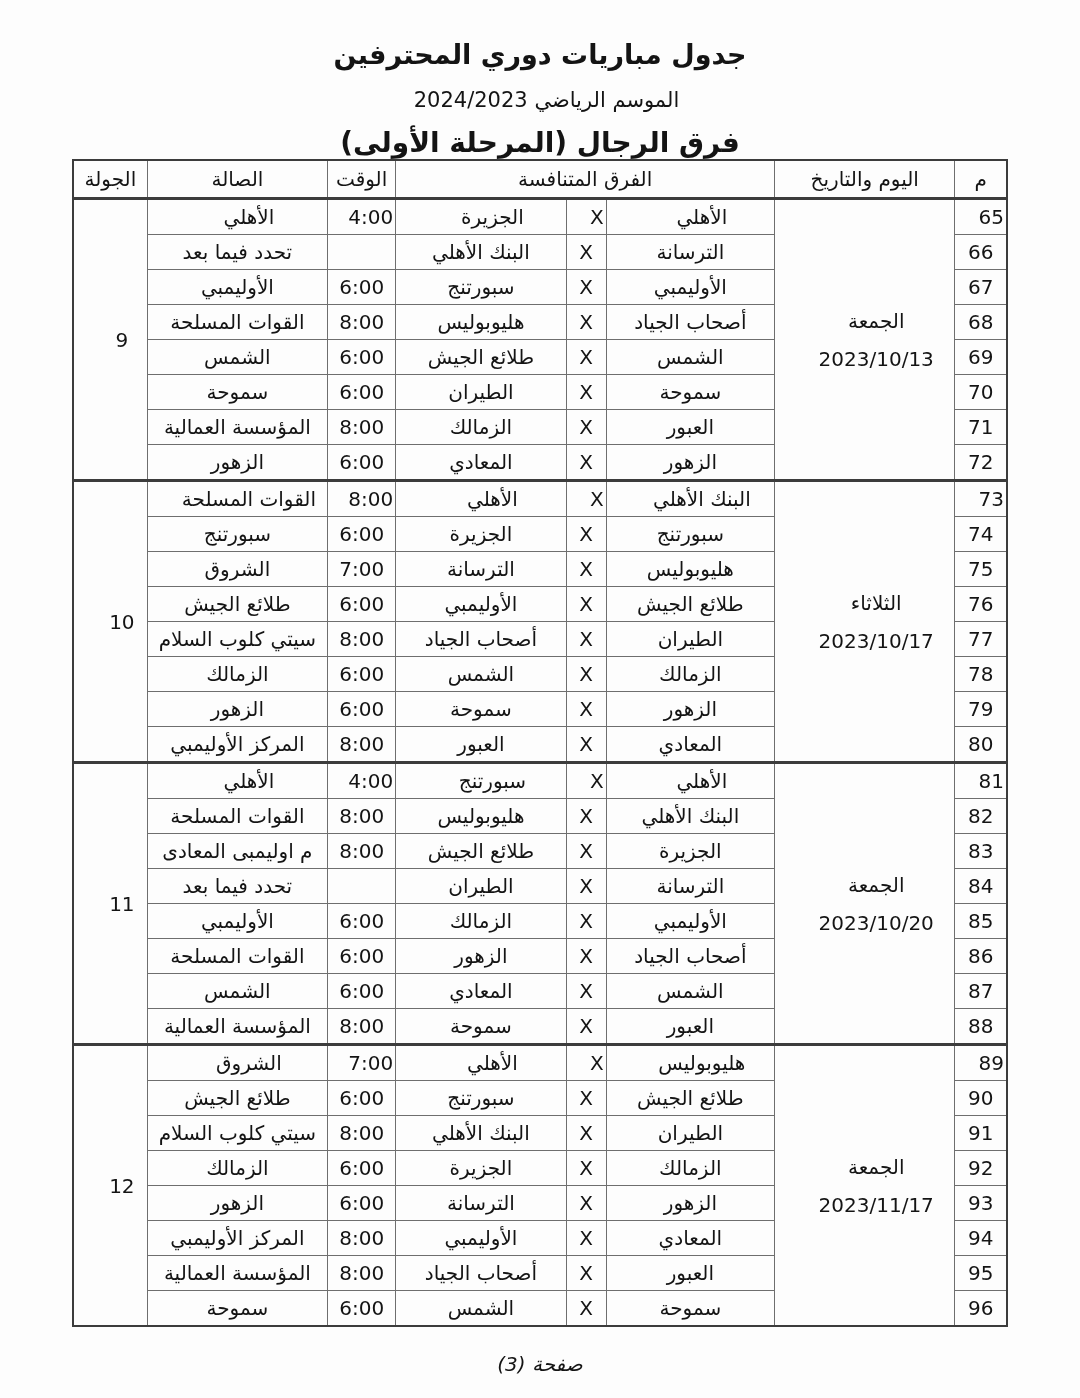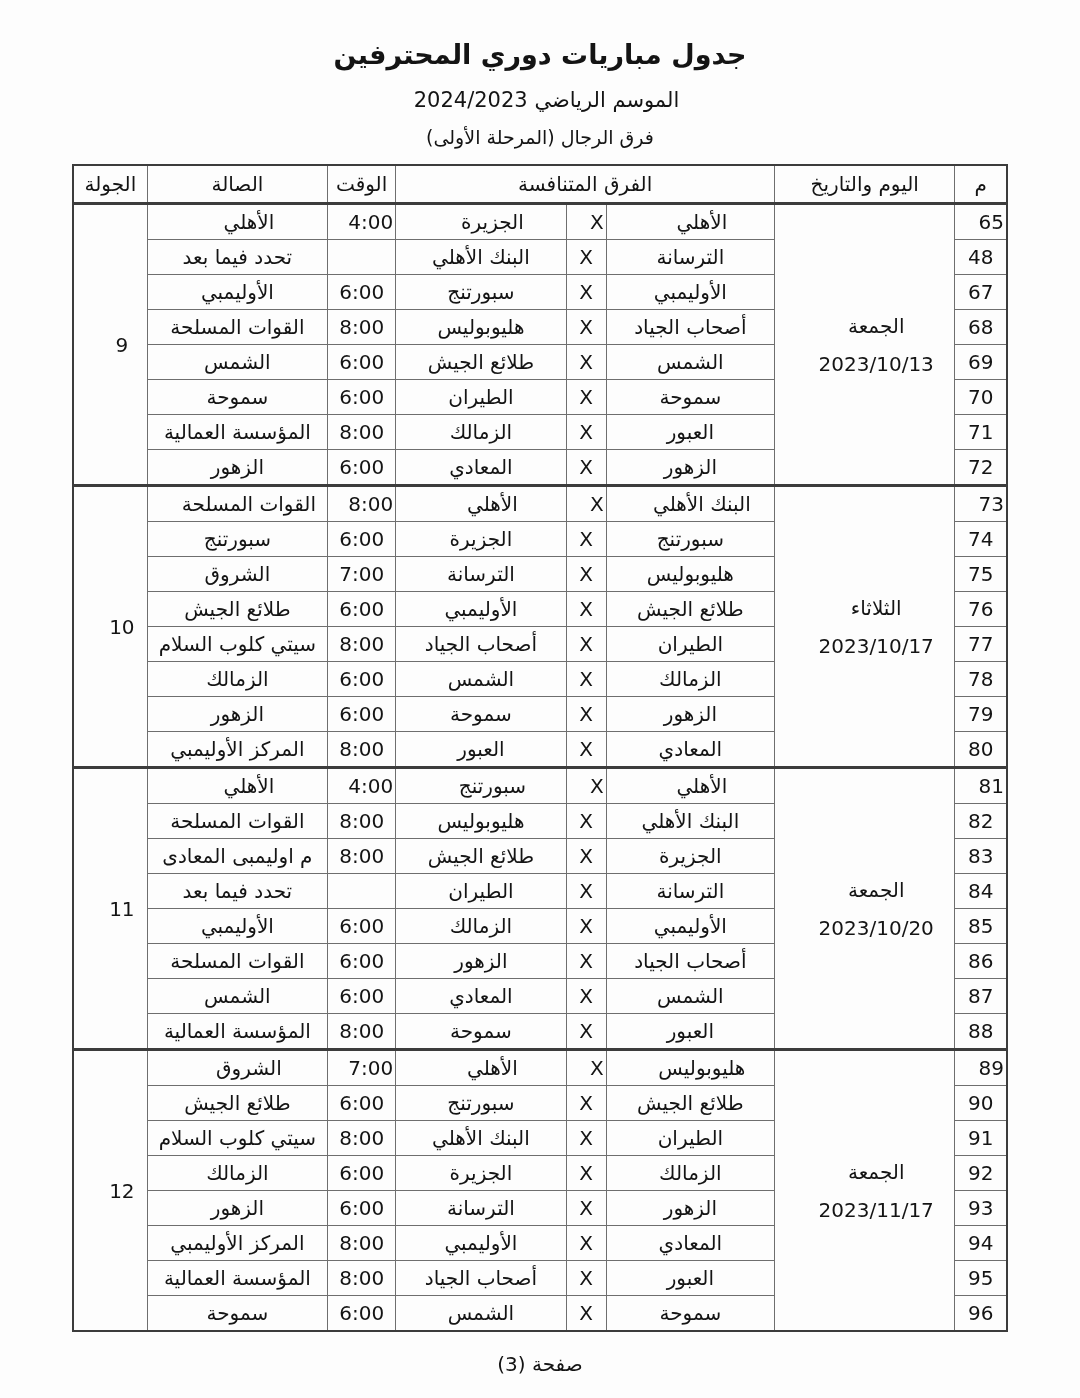--- a/index.html
+++ b/index.html
@@ -21,23 +21,23 @@
     font-weight: bold;
     letter-spacing: 0.5px;
     margin: 13px 0 18px 0;
   }
   .doc-season {
     font-size: 21px;
     font-weight: normal;
     margin: 0 0 14px 13px;
   }
   .doc-stage {
-    font-size: 19px;
-    font-weight: normal;
-    margin: 0 0 16px 0;
+    font-size: 28px;
+    font-weight: bold;
+    margin: 0 0 0 0;
   }
   table.schedule {
     border-collapse: collapse;
     margin: 0 auto;
     width: 936px;
     table-layout: fixed;
   }
   table.schedule th, table.schedule td {
     border: 1px solid #6e6e6e;
     text-align: center;
@@ -55,20 +55,21 @@
   td.round-cell { font-size: 22px; }
   td.versus-cell { font-size: 19px; }
   td.num-cell { font-size: 21px; }
   .doc-footer {
     position: absolute;
     left: 0;
     width: 100%;
     bottom: 22px;
     text-align: center;
     font-size: 20px;
+    font-style: italic;
   }
   
   col.c-num   { width: 52px; }
   col.c-day   { width: 180px; }
   col.c-team1 { width: 168px; }
   col.c-vs    { width: 40px; }
   col.c-team2 { width: 170px; }
   col.c-time  { width: 68px; }
   col.c-hall  { width: 180px; }
   col.c-round { width: 74px; }
@@ -111,21 +112,21 @@
           <div>2023/10/13</div>
         </td>
         <td class="team-cell">الأهلي</td>
         <td class="versus-cell">X</td>
         <td class="team-cell">الجزيرة</td>
         <td class="time-cell">4:00</td>
         <td class="hall-cell">الأهلي</td>
         <td class="round-cell" rowspan="8">9</td>
       </tr>
       <tr>
-        <td class="num-cell">48</td>
+        <td class="num-cell">66</td>
         <td class="team-cell">الترسانة</td>
         <td class="versus-cell">X</td>
         <td class="team-cell">البنك الأهلي</td>
         <td class="time-cell"></td>
         <td class="hall-cell">تحدد فيما بعد</td>
       </tr>
       <tr>
         <td class="num-cell">67</td>
         <td class="team-cell">الأوليمبي</td>
         <td class="versus-cell">X</td>

